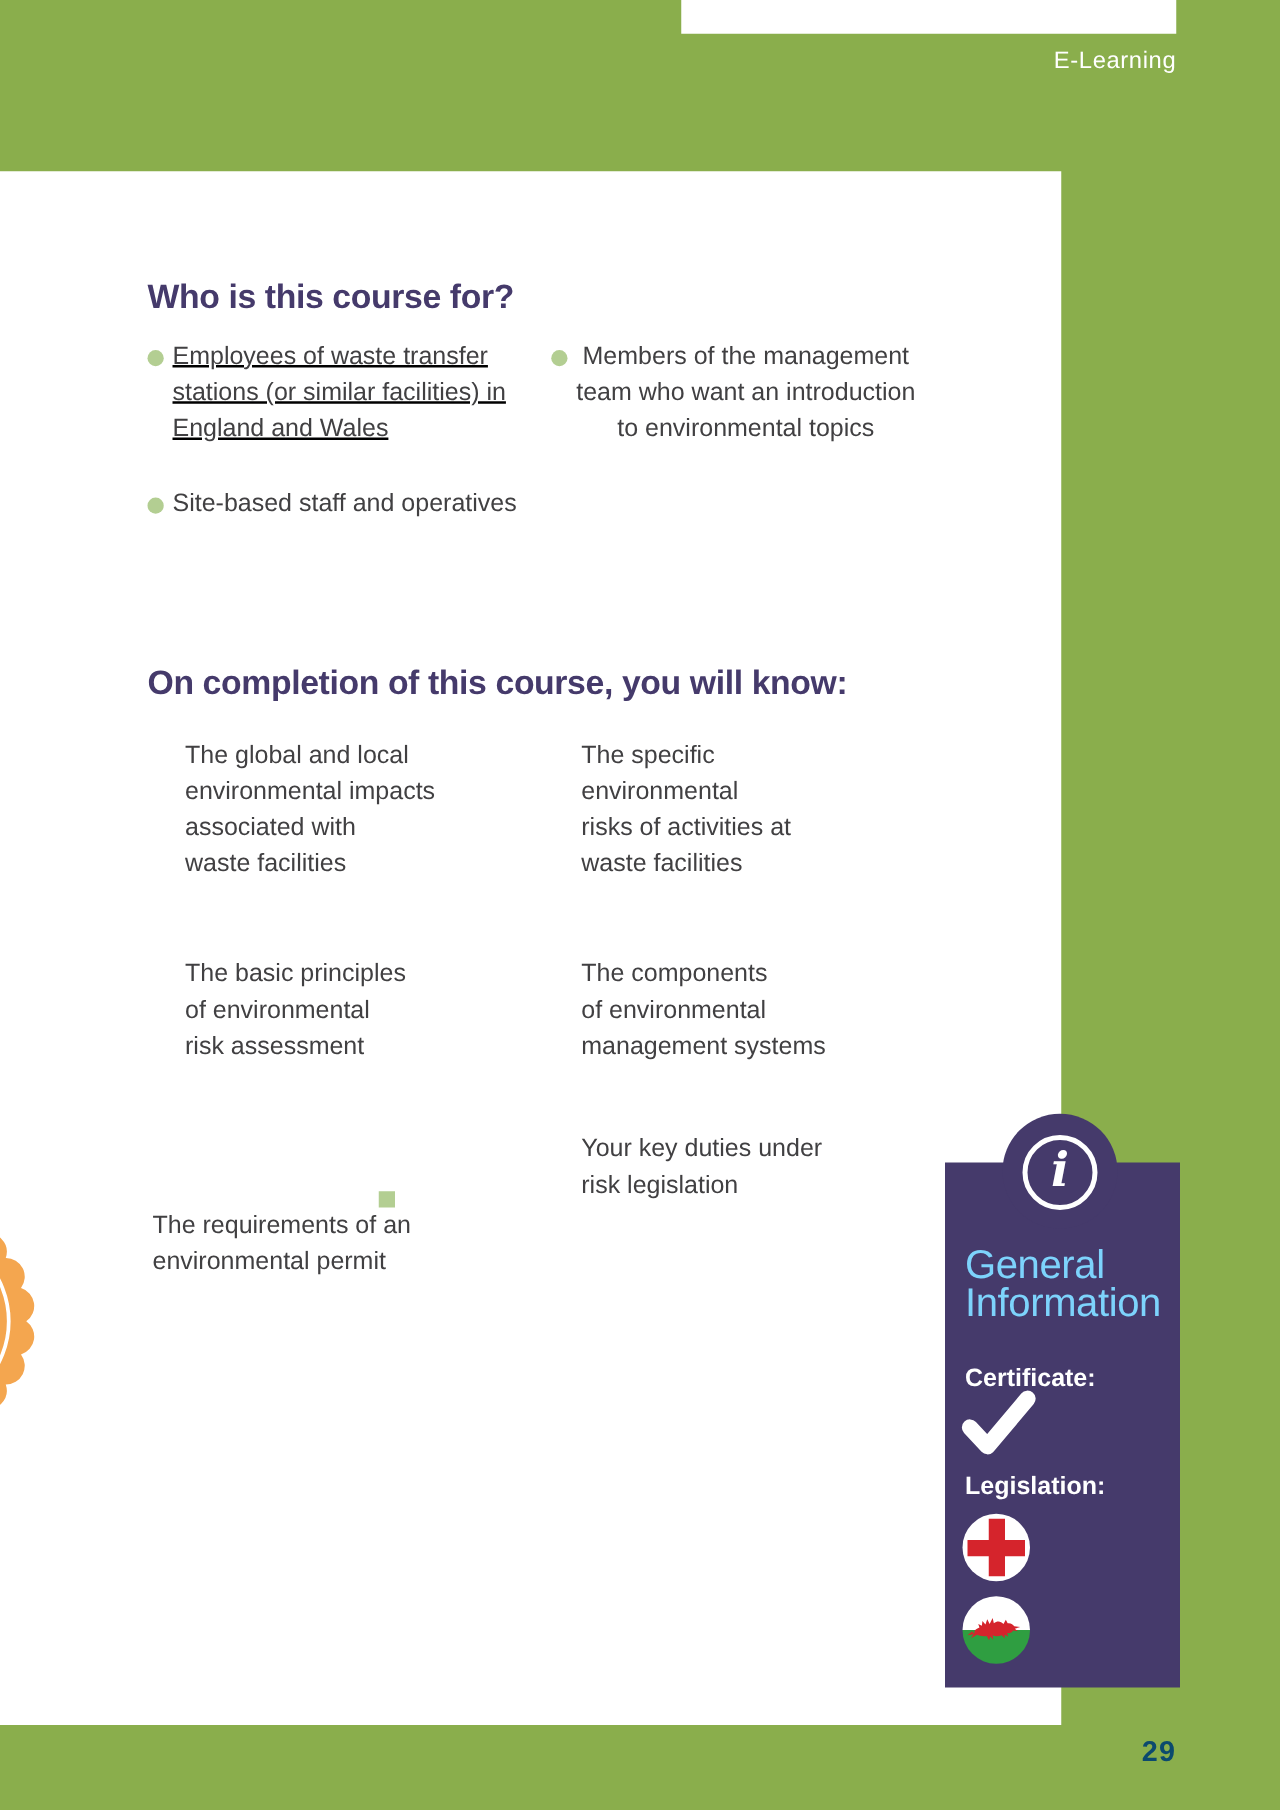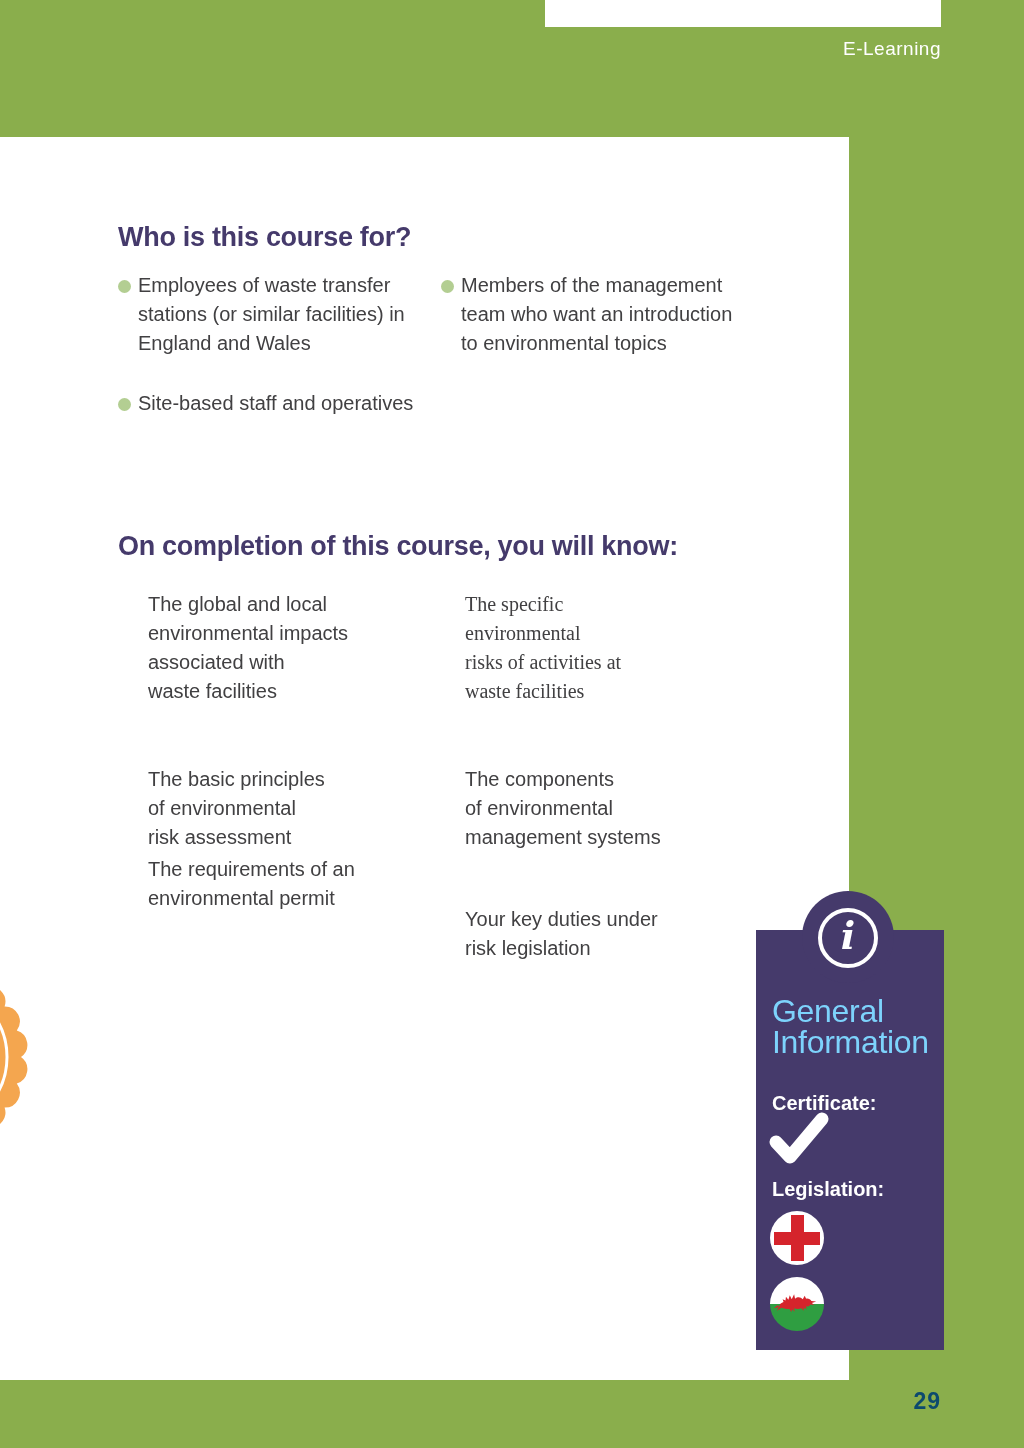--- a/index.html
+++ b/index.html
@@ -39,33 +39,33 @@
 
   .bullet-item { display: flex; }
   .bullet-item .dot {
     width: 13px; height: 13px; border-radius: 50%;
     background: #b3ce92; flex: 0 0 13px; margin: 9px 7px 0 0;
   }
   .body-text {
     color: #414042; font-size: 20px; line-height: 29px;
     white-space: pre-line;
   }
-  .b-left1  { left: 118px; top: 271px; width: 300px; }
+  .b-left1  { left: 118px; top: 271px; width: 300px; text-decoration: underline; }
   .b-left2  { left: 118px; top: 389px; width: 300px; }
-  .b-right1 { left: 441px; top: 271px; width: 310px; }
+  .b-right1 { left: 441px; top: 271px; width: 310px; text-align: center; }
 
   .know-item { display: flex; align-items: flex-end; }
   .know-item .bar {
     width: 13px; background: #b3ce92; flex: 0 0 13px; margin-right: 13px;
   }
   .k-r1c1 { left: 122px; top: 590px; }
-  .k-r1c2 { left: 439px; top: 590px; font-family: Liberation Serif, serif; }
+  .k-r1c2 { left: 439px; top: 590px; }
   .k-r2c1 { left: 122px; top: 765px; }
   .k-r2c2 { left: 439px; top: 765px; }
-  .k-r3c1 { left: 122px; top: 855px; }
+  .k-r3c1 { left: 122px; top: 953px; flex-direction: column; }
   .k-r3c2 { left: 439px; top: 905px; }
 
   
   .badge-svg { left: -165px; top: 957px; width: 200px; height: 200px; }
 
   
   .info-panel {
     left: 756px; top: 930px; width: 188px; height: 420px;
     background: #453a6b;
   }

